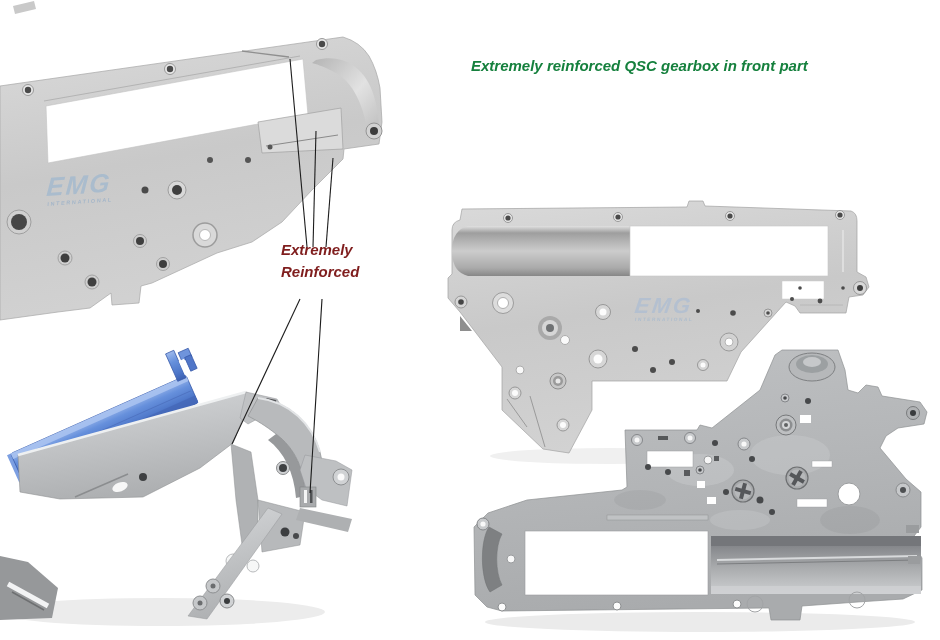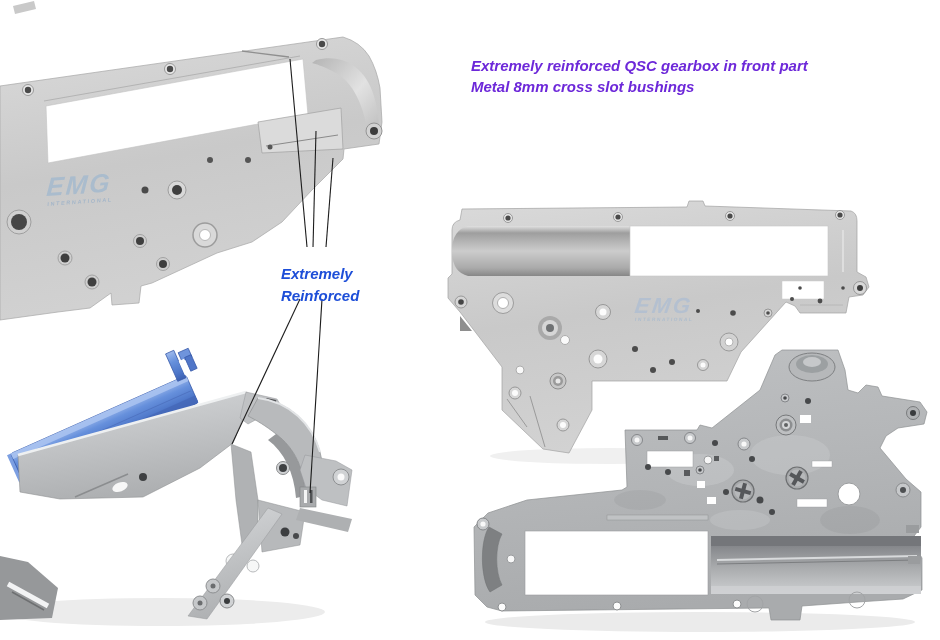--- a/index.html
+++ b/index.html
@@ -1,24 +1,24 @@
 <!DOCTYPE html>
 <html><head>
 <meta charset="utf-8">
 <style>
   html,body{margin:0;padding:0;background:#fff;}
   .canvas{position:relative;width:940px;height:640px;background:#fff;overflow:hidden;
           font-family:"Liberation Sans",sans-serif;}
   svg.scene{position:absolute;left:0;top:0;display:block;}
   .note{position:absolute;left:471px;top:55px;
         font-style:italic;font-weight:700;font-size:15px;line-height:21px;
-        color:#6d28d9;white-space:nowrap;}
-  .callout-label{position:absolute;left:281px;top:263px;
+        color:#15803d;white-space:nowrap;}
+  .callout-label{position:absolute;left:281px;top:239px;
         font-style:italic;font-weight:700;font-size:15px;line-height:22px;
-        color:#1d4ed8;white-space:nowrap;}
+        color:#7f1d1d;white-space:nowrap;}
 </style>
 </head>
 <body>
 
 <div class="canvas">
 
 <svg class="scene" width="940" height="640" viewBox="0 0 940 640">
   <defs>
     <linearGradient id="gA" x1="0" y1="0" x2="0.25" y2="1">
       <stop offset="0" stop-color="#dadada"></stop>
@@ -360,21 +360,20 @@
     <line x1="307" y1="247" x2="290" y2="59"></line>
     <line x1="313" y1="247" x2="316" y2="131"></line>
     <line x1="326" y1="247" x2="333" y2="158"></line>
     <line x1="300" y1="299" x2="232" y2="444"></line>
     <line x1="322" y1="299" x2="310" y2="493"></line>
   </g>
 </svg>
 
 <div class="note">
   <div>Extremely reinforced QSC gearbox in front part</div>
-  <div>Metal 8mm cross slot bushings</div>
 </div>
 
 <div class="callout-label">
   <div>Extremely</div>
   <div>Reinforced</div>
 </div>
 
 </div>
 
 </body></html>

